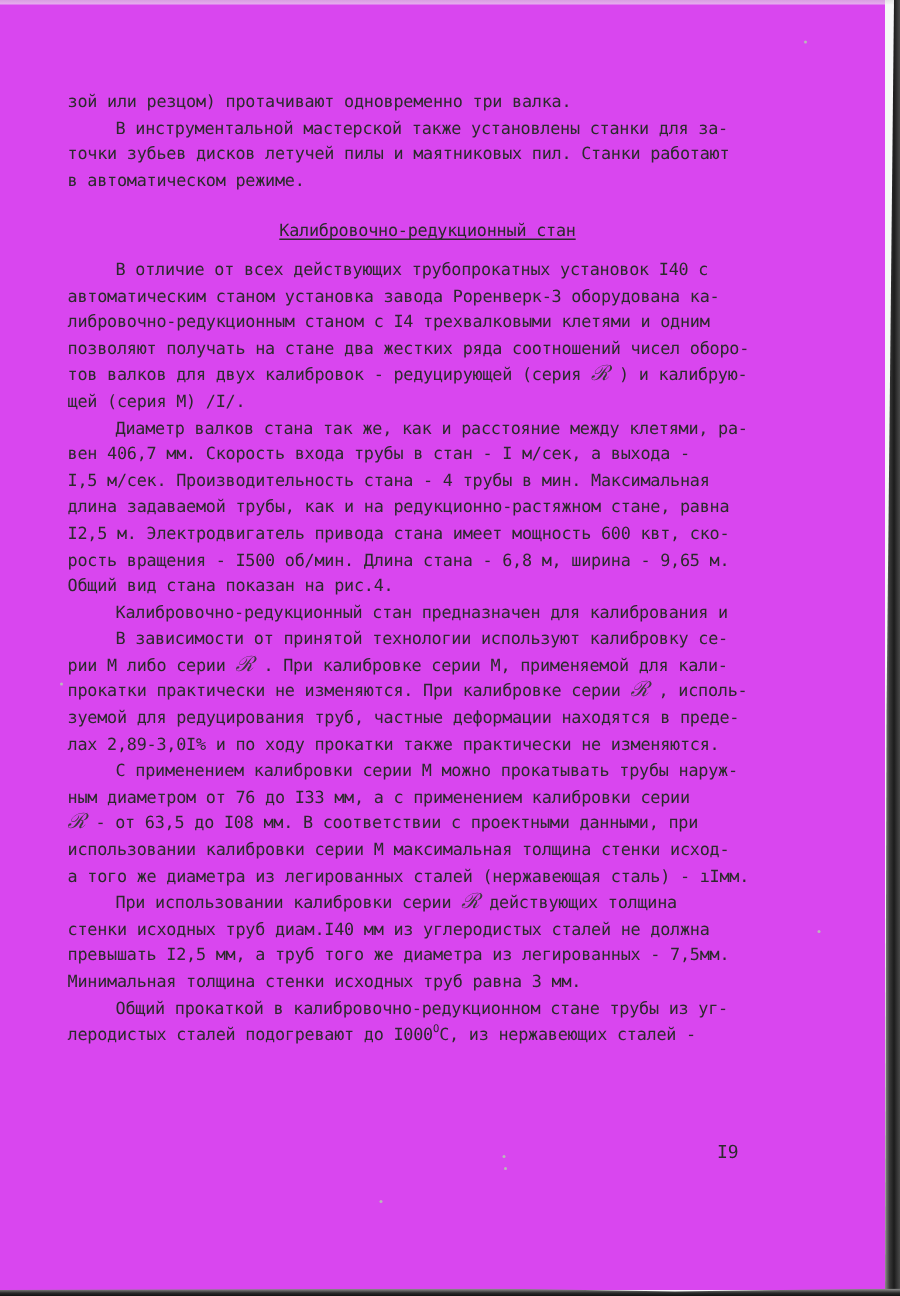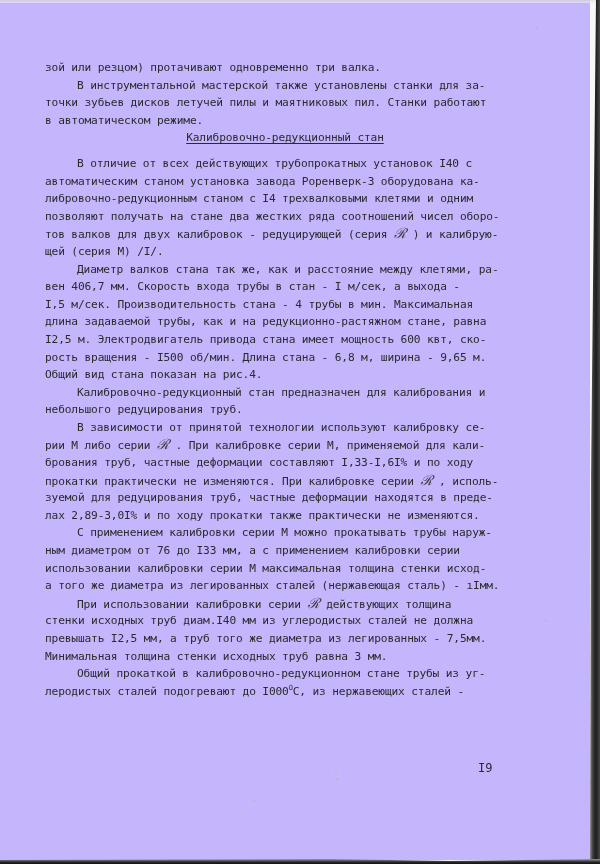--- a/index.html
+++ b/index.html
@@ -12,21 +12,21 @@
       position: relative;
       overflow: hidden;
       background: #f6f7f8;
     }
     .page {
       position: absolute;
       left: 0;
       top: 0;
       width: 590px;
       height: 860px;
-      background: #c4b5fd;
+      background: #d946ef;
     }
     .edge-right {
       position: absolute;
       right: 0;
       top: 0;
       width: 10px;
       height: 864px;
       background: linear-gradient(90deg, #8a8a8a 0%, #3a3a3a 30%, #1c1c1c 60%, #4a4a4a 100%);
       clip-path: polygon(60% 0, 100% 0, 100% 100%, 0 100%, 10% 55%);
     }
@@ -65,21 +65,21 @@
       height: 17.6px;
     }
     .indent {
       padding-left: 32px;
     }
     .heading {
       display: block;
       text-align: center;
       text-decoration: underline;
       text-underline-offset: 2px;
-      margin: 0 0 8px 0;
+      margin: 16px 0 8px 0;
       padding-left: 10px;
     }
     .script-r {
       font-family: "DejaVu Serif", serif;
       font-style: italic;
       font-size: 14px;
       color: #3a3a3a;
     }
     sup {
       font-size: 7px;
@@ -126,31 +126,30 @@
 
     <span class="line indent">Диаметр валков стана так же, как и расстояние между клетями, ра-</span>
     <span class="line">вен 406,7 мм. Скорость входа трубы в стан - I м/сек, а выхода -</span>
     <span class="line">I,5 м/сек. Производительность стана - 4 трубы в мин. Максимальная</span>
     <span class="line">длина задаваемой трубы, как и на редукционно-растяжном стане, равна</span>
     <span class="line">I2,5 м. Электродвигатель привода стана имеет мощность 600 квт, ско-</span>
     <span class="line">рость вращения - I500 об/мин. Длина стана - 6,8 м, ширина - 9,65 м.</span>
     <span class="line">Общий вид стана показан на рис.4.</span>
 
     <span class="line indent">Калибровочно-редукционный стан предназначен для калибрования и</span>
-    <span class="line">небольшого редуцирования труб.</span>
 
     <span class="line indent">В зависимости от принятой технологии используют калибровку се-</span>
     <span class="line"><span>рии М либо серии </span><span class="script-r">ℛ</span><span>  . При калибровке серии М, применяемой для кали-</span></span>
-    <span class="line">брования труб, частные деформации составляют I,33-I,6I% и по ходу</span>
     <span class="line"><span>прокатки практически не изменяются. При калибровке серии </span><span class="script-r">ℛ</span><span> , исполь-</span></span>
     <span class="line">зуемой для редуцирования труб, частные деформации находятся в преде-</span>
     <span class="line">лах 2,89-3,0I% и по ходу прокатки также практически не изменяются.</span>
 
     <span class="line indent">С применением калибровки серии М можно прокатывать трубы наруж-</span>
     <span class="line">ным диаметром от 76 до I33 мм, а с применением калибровки серии</span>
+    <span class="line"><span class="script-r">ℛ</span><span>   - от 63,5 до I08 мм. В соответствии с проектными данными, при</span></span>
     <span class="line">использовании калибровки серии М максимальная толщина стенки исход-</span>
     <span class="line">а того же диаметра из легированных сталей (нержавеющая сталь) - ıIмм.</span>
 
     <span class="line indent"><span>При использовании калибровки серии </span><span class="script-r">ℛ</span><span>   действующих толщина</span></span>
     <span class="line">стенки исходных труб диам.I40 мм из углеродистых сталей не должна</span>
     <span class="line">превышать I2,5 мм, а труб того же диаметра из легированных - 7,5мм.</span>
     <span class="line">Минимальная толщина стенки исходных труб равна 3 мм.</span>
 
     <span class="line indent">Общий прокаткой в калибровочно-редукционном стане трубы из уг-</span>
     <span class="line"><span>леродистых сталей подогревают до I000</span><sup>O</sup><span>C, из нержавеющих сталей -</span></span>

